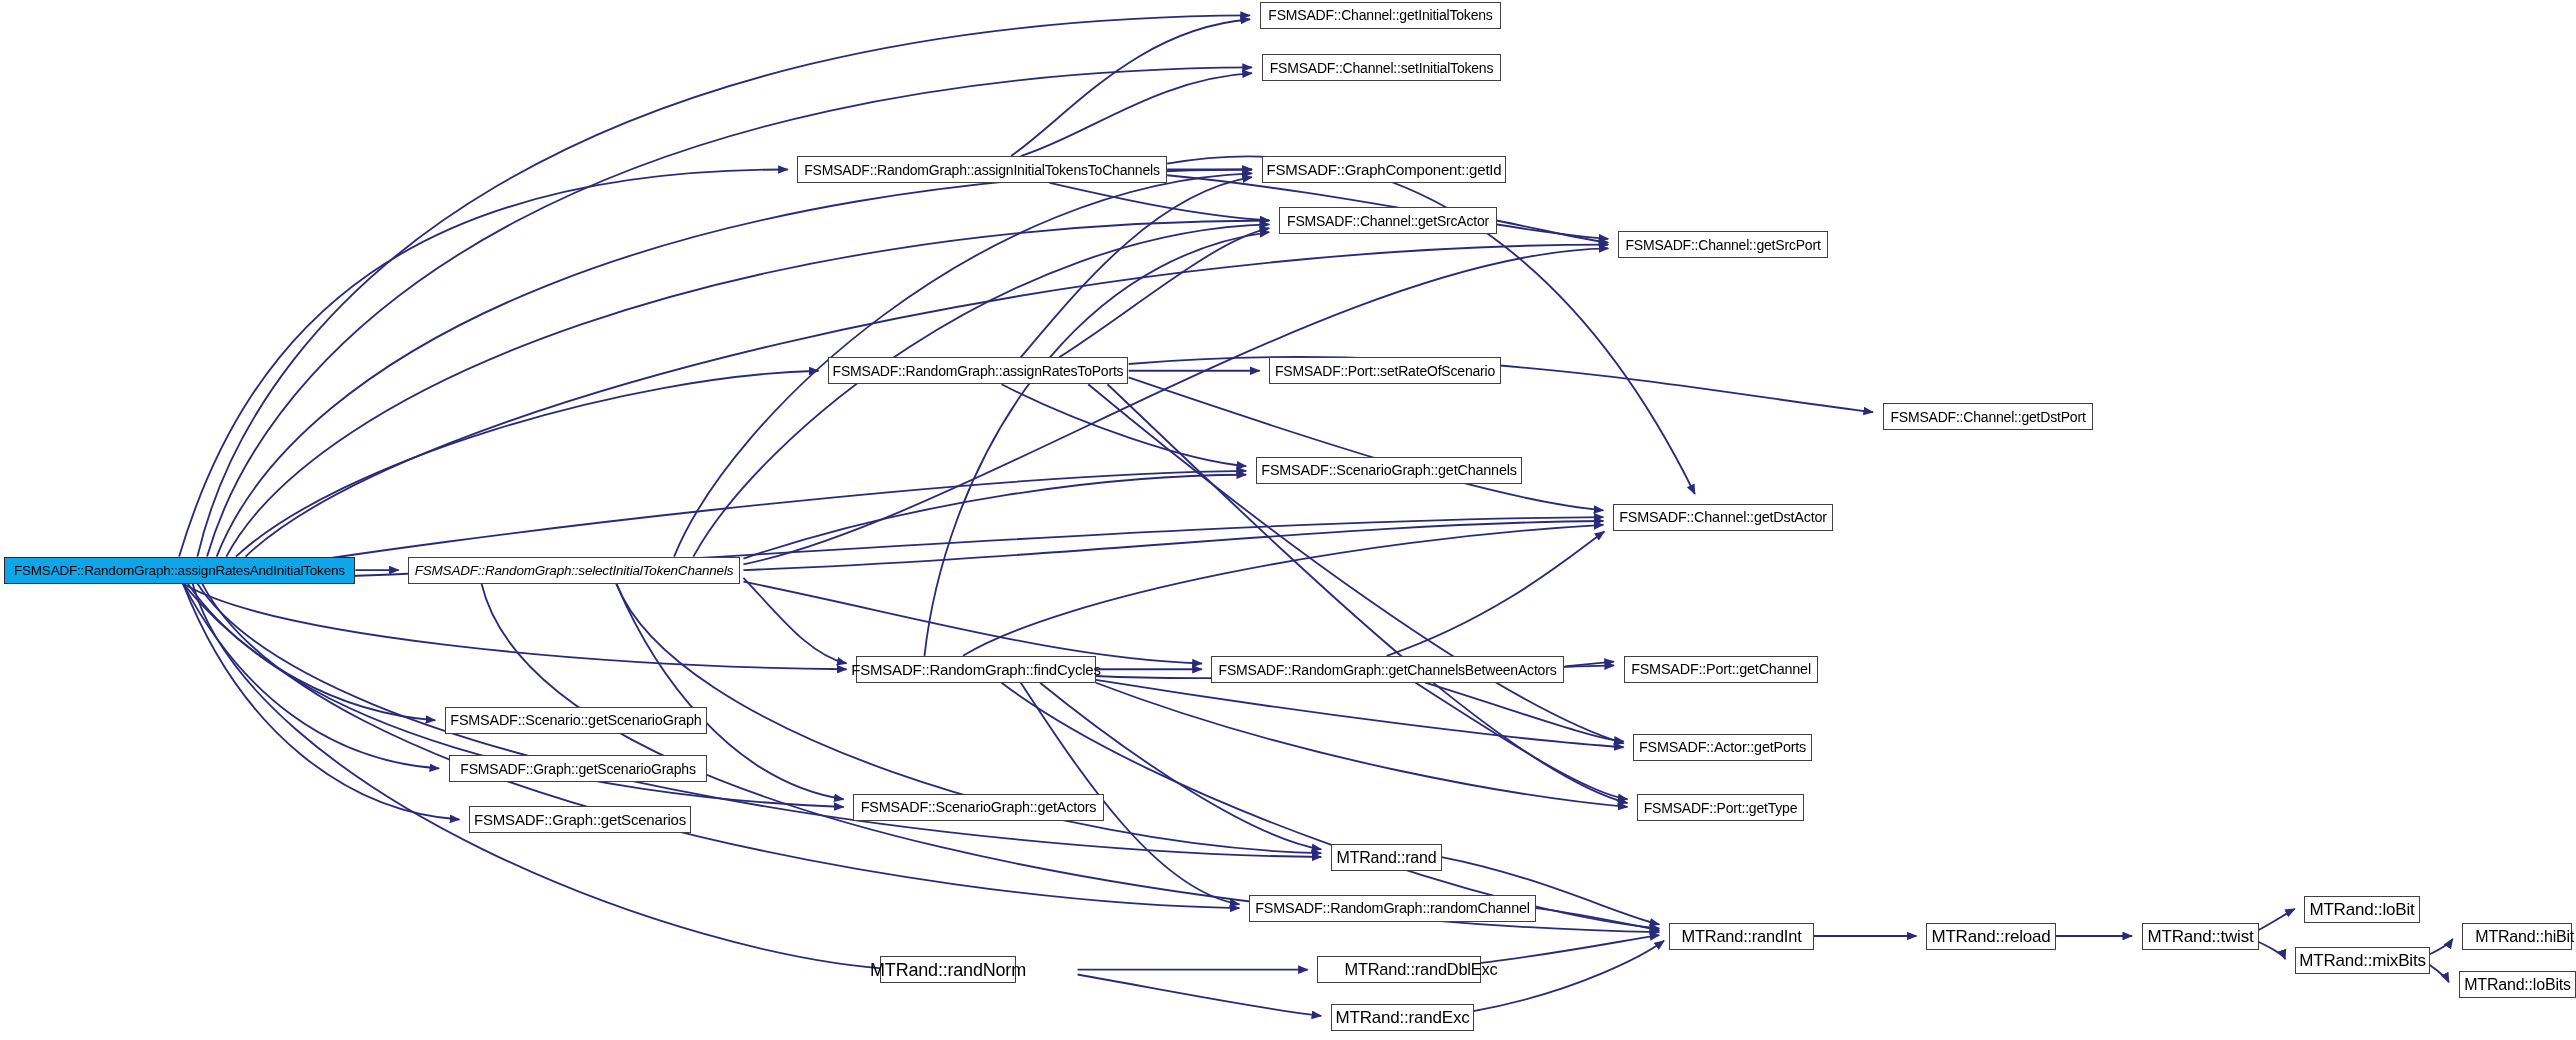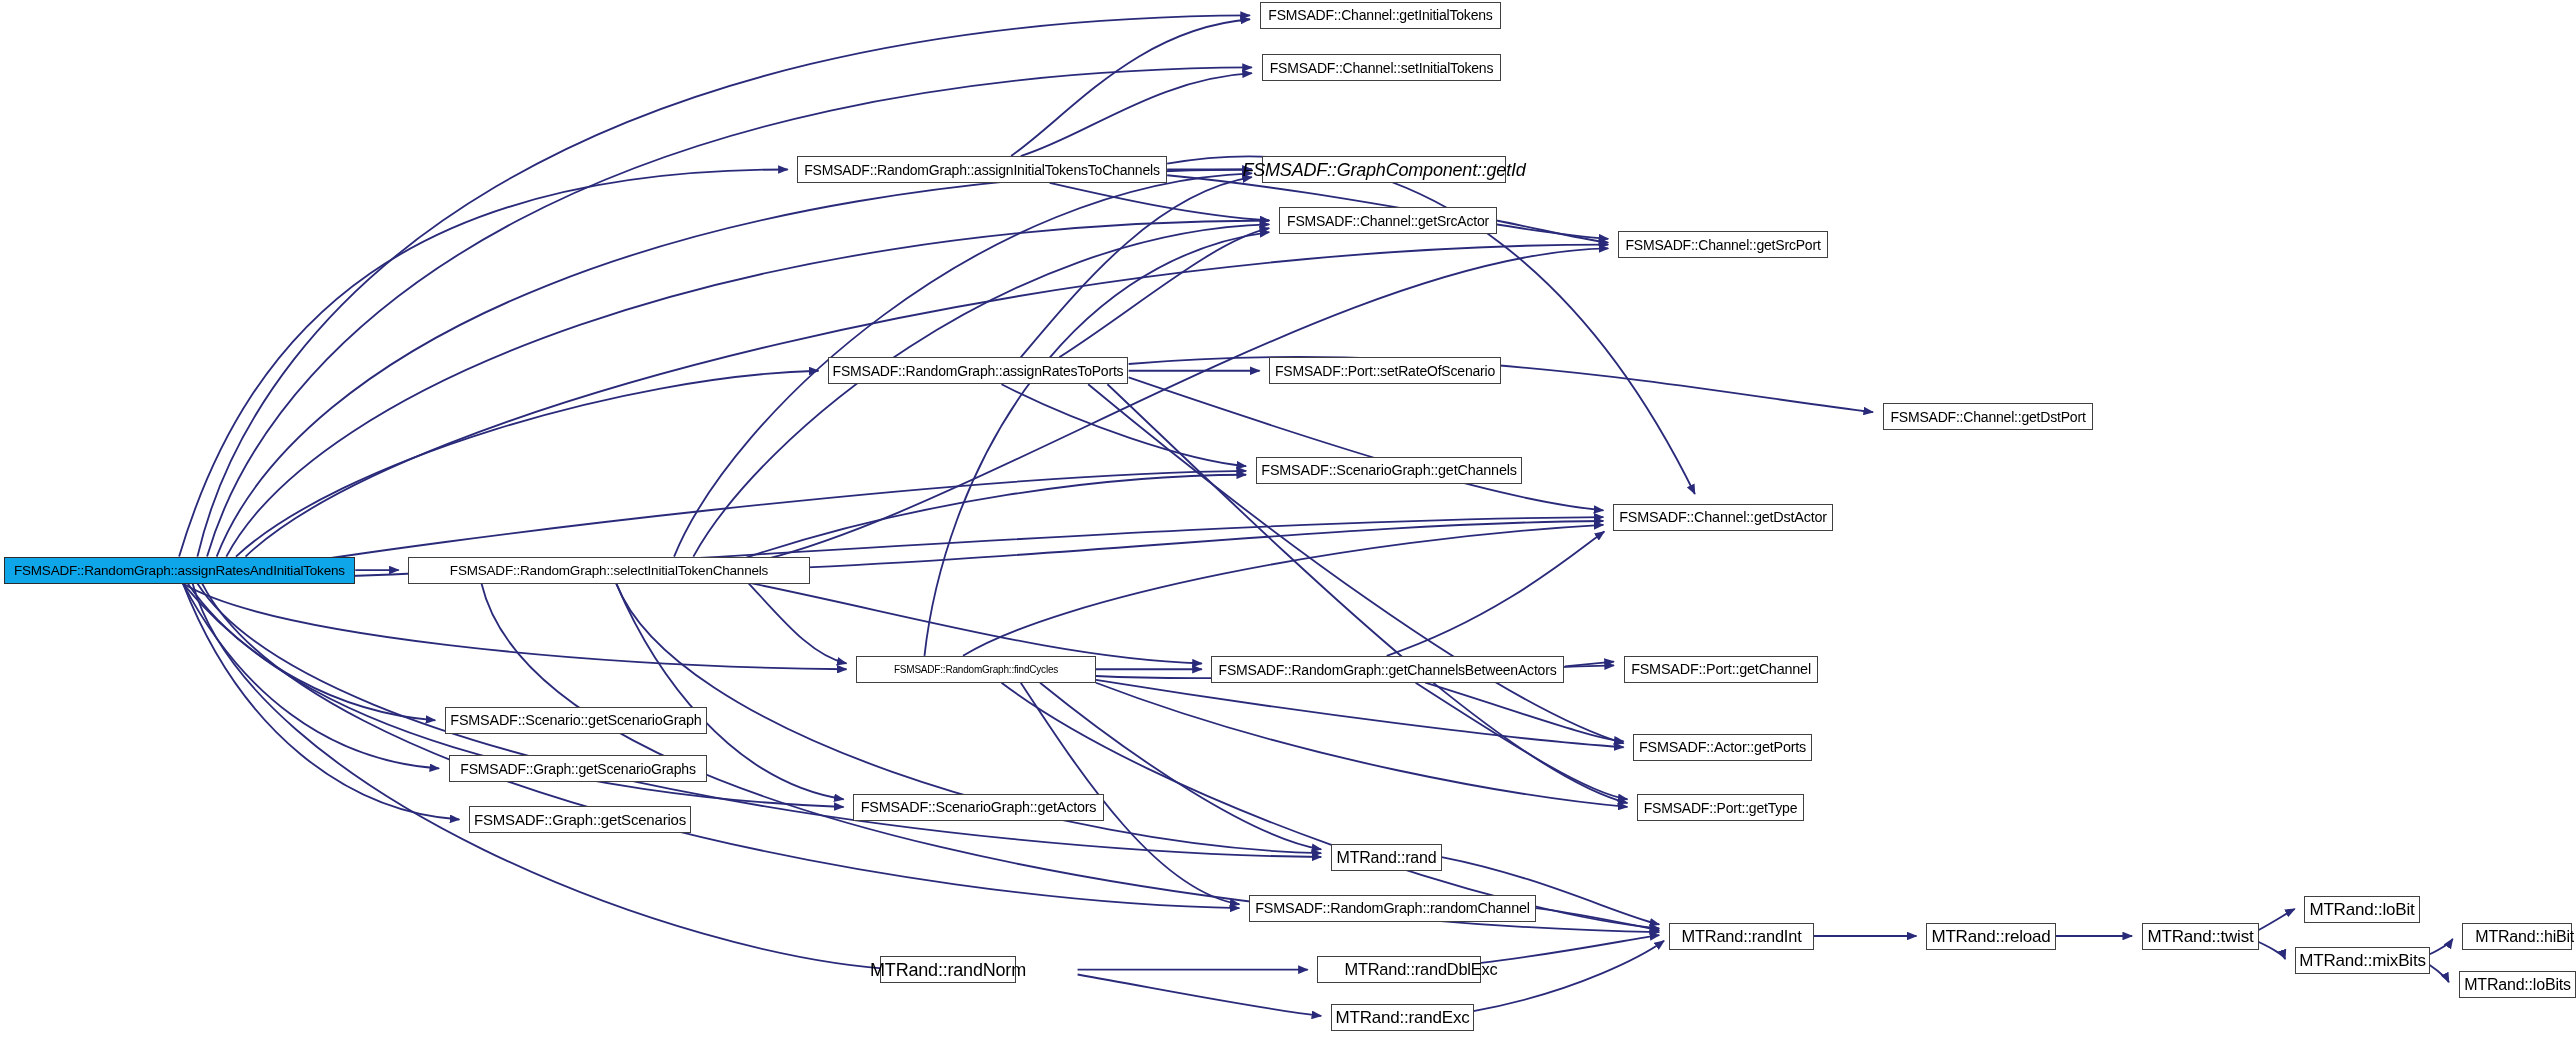--- a/index.html
+++ b/index.html
@@ -123,34 +123,34 @@
         <path d="M2345,966 C2365,955 2375,948 2383,944" fill="none" stroke="#2a2a7a" stroke-width="1.9" marker-end="url(#arrow)"></path>
         <path d="M2345,978 C2362,986 2372,993 2373,996" fill="none" stroke="#2a2a7a" stroke-width="1.9" marker-end="url(#arrow)"></path>
         <path d="M2523,991 C2535,985 2545,978 2547,975" fill="none" stroke="#2a2a7a" stroke-width="1.9" marker-end="url(#arrow)"></path>
         <path d="M2523,1002 C2535,1010 2542,1018 2543,1020" fill="none" stroke="#2a2a7a" stroke-width="1.9" marker-end="url(#arrow)"></path>
       </g>
   </svg>
   <div id="node-layer">
       <div class="node root" style="left: 3.9px; top: 557px; width: 351px; height: 27px;">
         <span class="node-label" style="font-size: 13.5px;">FSMSADF::RandomGraph::assignRatesAndInitialTokens</span>
       </div>
-      <div class="node" style="left: 408px; top: 557px; width: 402px; height: 27px;">
+      <div class="node" style="left: 408px; top: 557px; width: 332px; height: 27px; font-style: italic;">
         <span class="node-label" style="font-size: 13.5px;">FSMSADF::RandomGraph::selectInitialTokenChannels</span>
       </div>
       <div class="node" style="left: 797px; top: 156px; width: 370px; height: 27px;">
         <span class="node-label" style="font-size: 14px;">FSMSADF::RandomGraph::assignInitialTokensToChannels</span>
       </div>
       <div class="node" style="left: 1260px; top: 1.9px; width: 241px; height: 27px;">
         <span class="node-label" style="font-size: 14px;">FSMSADF::Channel::getInitialTokens</span>
       </div>
       <div class="node" style="left: 1262px; top: 54px; width: 239px; height: 27px;">
         <span class="node-label" style="font-size: 14px;">FSMSADF::Channel::setInitialTokens</span>
       </div>
       <div class="node" style="left: 1262px; top: 156px; width: 244px; height: 27px;">
-        <span class="node-label" style="font-size: 18px; font-style: italic;">FSMSADF::GraphComponent::getId</span>
+        <span class="node-label" style="font-size: 15px;">FSMSADF::GraphComponent::getId</span>
       </div>
       <div class="node" style="left: 1279px; top: 207px; width: 218px; height: 27px;">
         <span class="node-label" style="font-size: 14px;">FSMSADF::Channel::getSrcActor</span>
       </div>
       <div class="node" style="left: 1618px; top: 231px; width: 210px; height: 27px;">
         <span class="node-label" style="font-size: 14px;">FSMSADF::Channel::getSrcPort</span>
       </div>
       <div class="node" style="left: 828px; top: 357px; width: 300px; height: 27px;">
         <span class="node-label" style="font-size: 14px;">FSMSADF::RandomGraph::assignRatesToPorts</span>
       </div>
@@ -160,21 +160,21 @@
       <div class="node" style="left: 1883px; top: 403px; width: 210px; height: 27px;">
         <span class="node-label" style="font-size: 14px;">FSMSADF::Channel::getDstPort</span>
       </div>
       <div class="node" style="left: 1256px; top: 457px; width: 266px; height: 27px;">
         <span class="node-label" style="font-size: 14.4px;">FSMSADF::ScenarioGraph::getChannels</span>
       </div>
       <div class="node" style="left: 1613px; top: 504px; width: 220px; height: 27px;">
         <span class="node-label" style="font-size: 14.4px;">FSMSADF::Channel::getDstActor</span>
       </div>
       <div class="node" style="left: 856px; top: 656px; width: 240px; height: 27px;">
-        <span class="node-label" style="font-size: 10px;">FSMSADF::RandomGraph::findCycles</span>
+        <span class="node-label" style="font-size: 15px;">FSMSADF::RandomGraph::findCycles</span>
       </div>
       <div class="node" style="left: 1211px; top: 656px; width: 353px; height: 27px;">
         <span class="node-label" style="font-size: 14px;">FSMSADF::RandomGraph::getChannelsBetweenActors</span>
       </div>
       <div class="node" style="left: 1624px; top: 656px; width: 194px; height: 27px;">
         <span class="node-label" style="font-size: 14.4px;">FSMSADF::Port::getChannel</span>
       </div>
       <div class="node" style="left: 445px; top: 707px; width: 262px; height: 27px;">
         <span class="node-label" style="font-size: 14.4px;">FSMSADF::Scenario::getScenarioGraph</span>
       </div>

